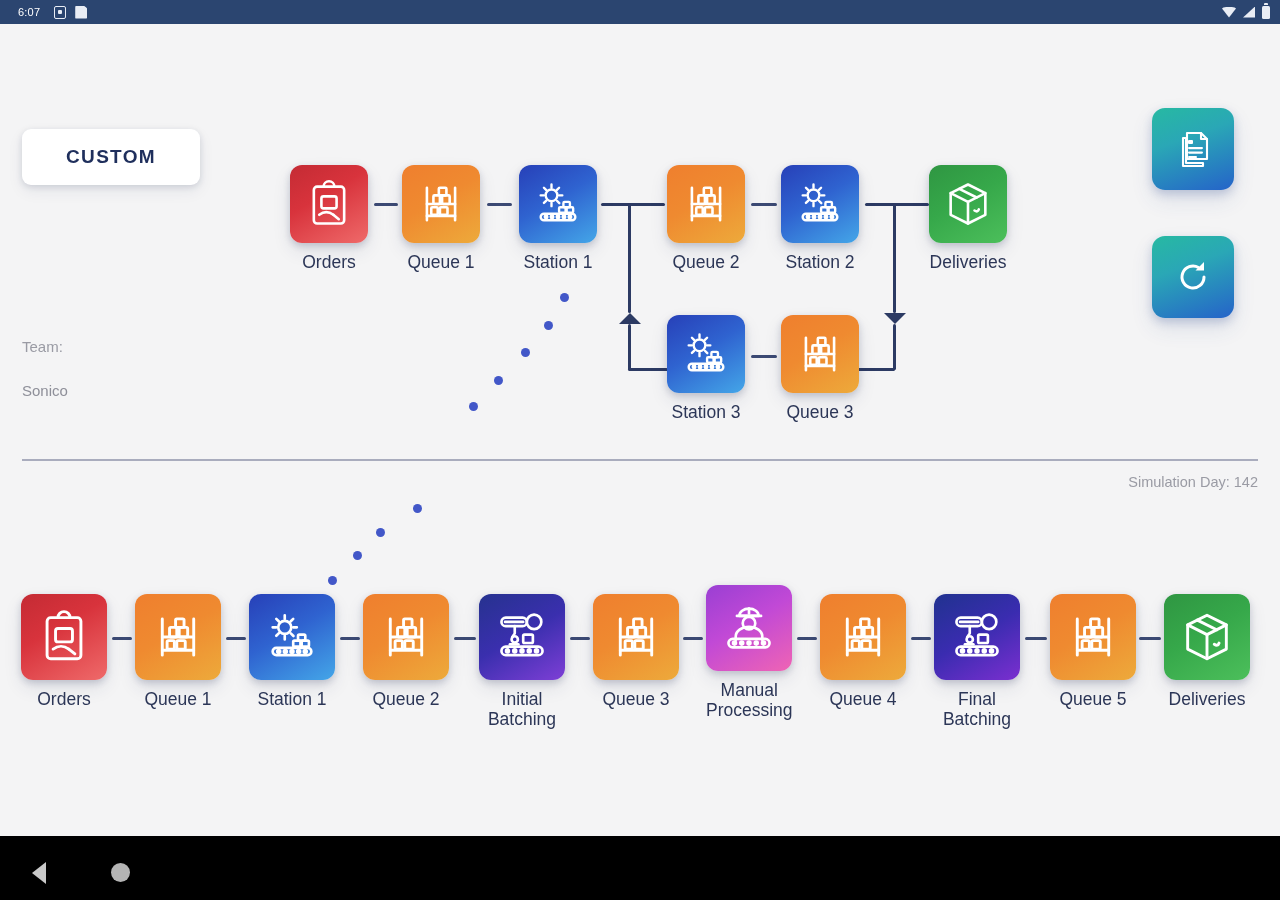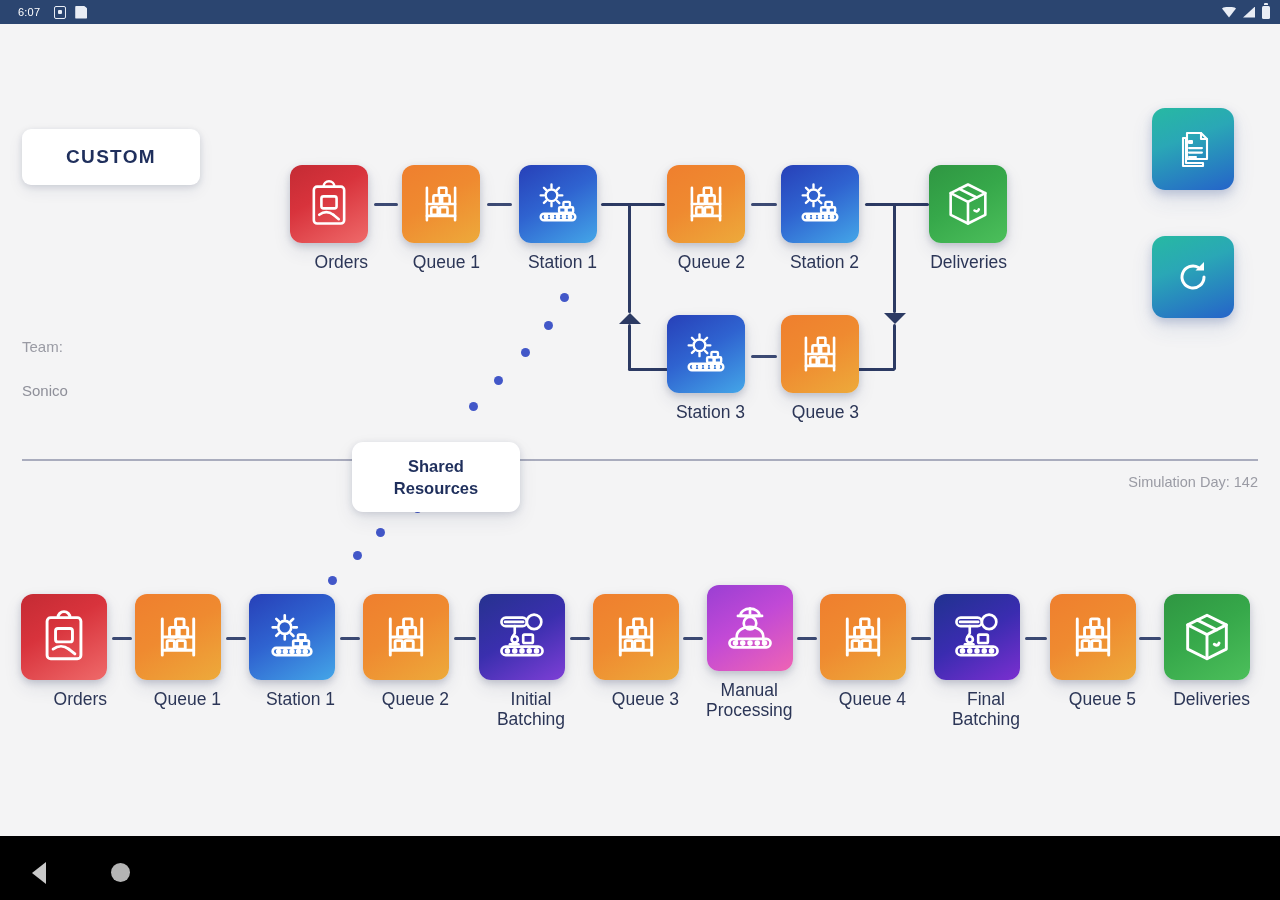--- a/index.html
+++ b/index.html
@@ -79,21 +79,21 @@
   .action-btn{
     position:absolute; width:82px; height:82px; border-radius:13px;
     background:linear-gradient(160deg,#27b9a2 0%,#2aa7b6 38%,#2563c9 100%);
     box-shadow:0 4px 10px rgba(40,70,140,.22), 0 10px 22px rgba(40,70,140,.12);
     display:flex; align-items:center; justify-content:center;
   }
   #btn-reports{ left:1152px; top:84px; }
   #btn-reset  { left:1152px; top:212px; }
 
   
-  .node{ position:absolute; display:flex; flex-direction:column; align-items:flex-end; }
+  .node{ position:absolute; display:flex; flex-direction:column; align-items:center; }
   .node .tile{
     border-radius:12px; display:flex; align-items:center; justify-content:center;
     box-shadow:0 3px 7px rgba(40,50,90,.20), 0 8px 18px rgba(40,50,90,.10);
   }
   .node .lbl{
     margin-top:9px; text-align:center; color:#2c3657; line-height:1.17;
     white-space:pre-line;
   }
   .row-top .tile{ width:78px; height:78px; }
   .row-top .lbl { font-size:17.5px; }
@@ -246,22 +246,20 @@
   <div class="dot" style="left:544px; top:297px;"></div>
   <div class="dot" style="left:521px; top:324px;"></div>
   <div class="dot" style="left:494px; top:352px;"></div>
   <div class="dot" style="left:469px; top:378px;"></div>
   <div class="dot" style="left:413px; top:480px;"></div>
   <div class="dot" style="left:376px; top:504px;"></div>
   <div class="dot" style="left:353px; top:527px;"></div>
   <div class="dot" style="left:328px; top:552px;"></div>
   <div class="dot" style="left:304px; top:576px;"></div>
 
-  <div id="shared-badge">Shared
-Resources</div>
 
   <div id="custom-main">
       <div class="node row-top" style="left: 290px; top: 141px;">
         <div class="tile g-red">
           <svg width="52" height="52" viewBox="0 0 48 48">
       <g fill="none" stroke="#ffffff" stroke-width="2.4" stroke-linejoin="round" stroke-linecap="round">
         <rect x="10" y="8" width="28" height="34" rx="3"></rect>
         <path d="M19 8 a5 5 0 0 1 10 0"></path>
         <rect x="17" y="17" width="14" height="11" rx="2"></rect>
         <path d="M15 34 c4 -3 9 -3 13 0"></path>

